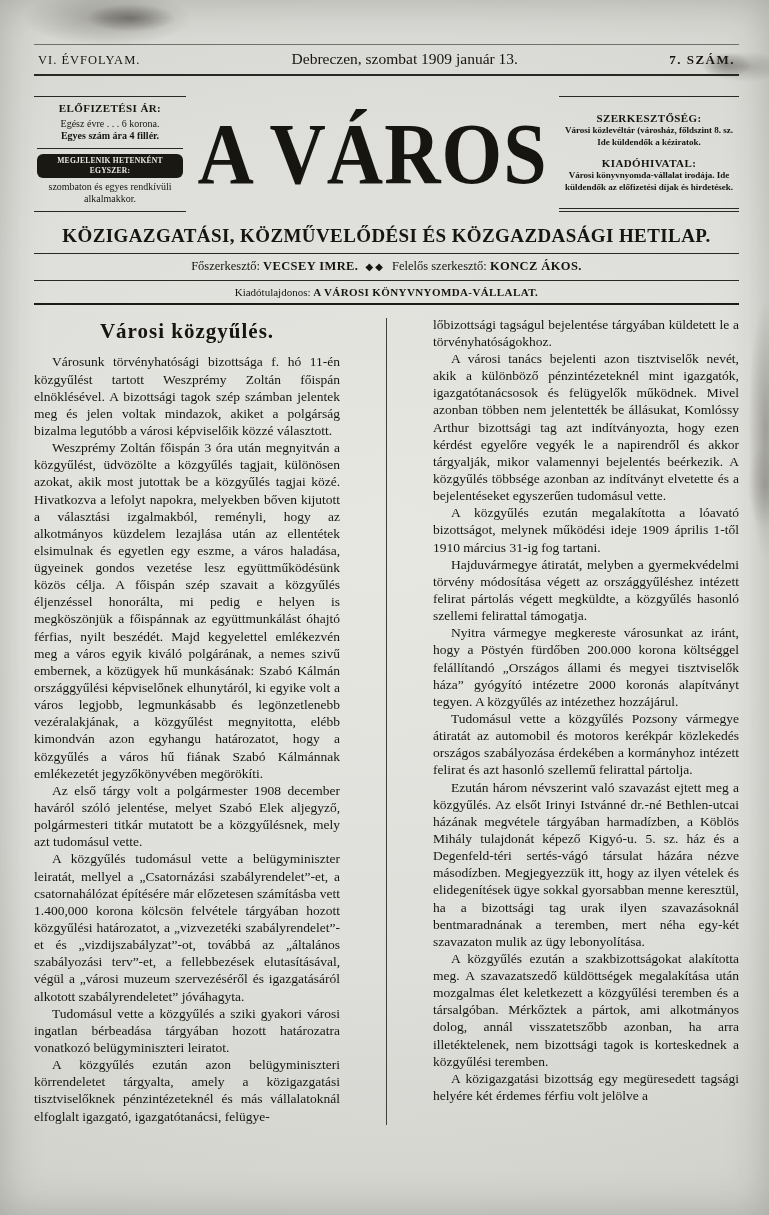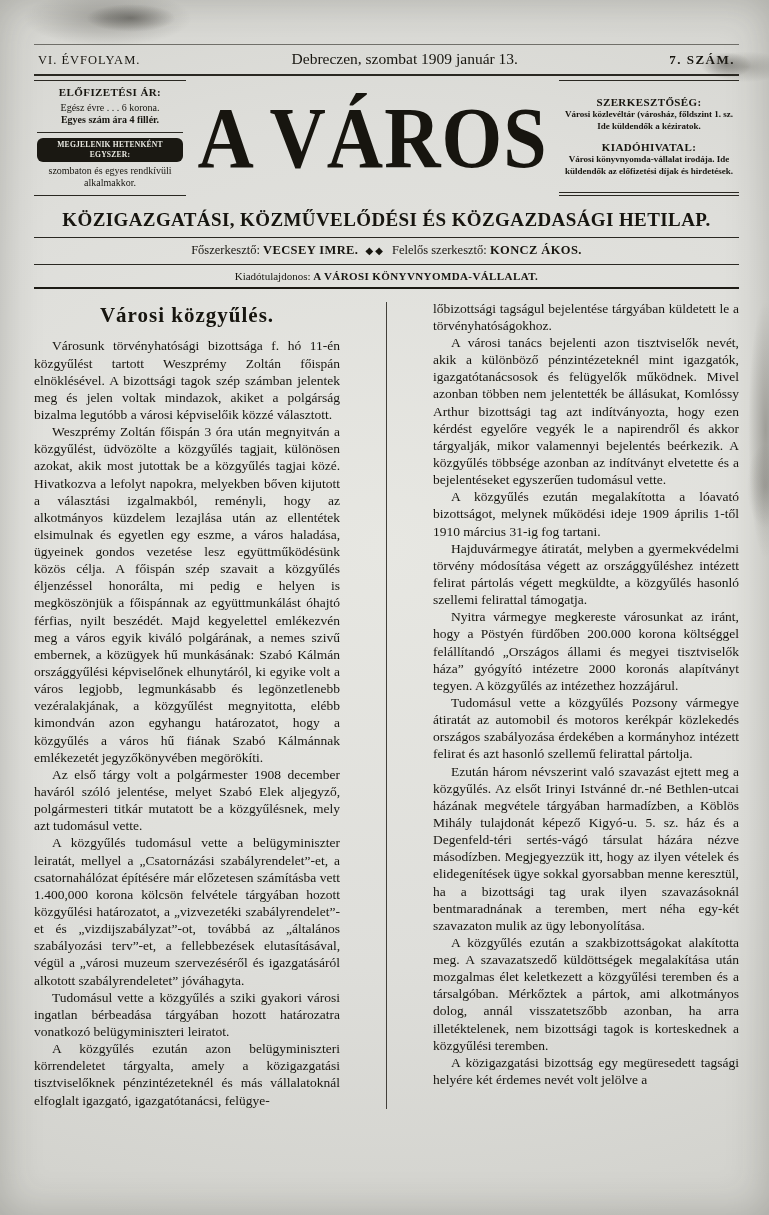--- a/index.html
+++ b/index.html
@@ -17,21 +17,21 @@
   .inner { padding:44px 30px 0 34px; }
 
   
   .topbar { display:flex; align-items:baseline; justify-content:space-between;
     border-top:1px solid rgba(42,40,34,.6); border-bottom:2px solid #2a2822; padding:5px 4px 6px; }
   .vol { font-size:12.5px; letter-spacing:1px; }
   .dateline { font-size:15.5px; }
   .issue { font-size:13px; font-weight:bold; letter-spacing:1.5px; }
 
   
-  .masthead { display:flex; align-items:stretch; margin-top:4px; }
+  .masthead { display:flex; align-items:stretch; margin-top:20px; }
   .mh-left { width:152px; text-align:center; font-size:10px; line-height:1.25;
     border-top:1px solid #2a2822; border-bottom:1px solid #2a2822; padding:5px 3px; }
   .mh-left .hd { font-weight:bold; font-size:11px; letter-spacing:.4px; }
   .mh-left .sub1 { margin-top:2px; }
   .mh-left .sub2 { font-weight:bold; }
   .mh-sep { border-top:1px solid #2a2822; margin:5px 0; }
   .freq-strip { background:#1a1812; color:#e9e9e2; font-size:7.6px; font-weight:bold;
     letter-spacing:.2px; padding:2.5px 1px;border-radius:6px; }
   .freq-text { margin-top:3px; font-size:10px; }
   .mh-title { flex:1; display:flex; align-items:center; justify-content:center; }
@@ -95,21 +95,21 @@
         <div class="freq-text">szombaton és egyes rendkívüli alkalmakkor.</div>
       </div>
 
       <div class="mh-title">
         <span class="t">A VÁROS</span>
       </div>
 
       <div class="mh-right">
         <div class="blk">
           <div class="hd">SZERKESZTŐSÉG:</div>
-          <div>Városi közlevéltár (városház, főldszint 1. sz. Ide küldendők a kéziratok.</div>
+          <div>Városi közlevéltár (városház, főldszint 8. sz. Ide küldendők a kéziratok.</div>
         </div>
         <div class="blk">
           <div class="hd">KIADÓHIVATAL:</div>
           <div>Városi könyvnyomda-vállalat irodája. Ide küldendők az előfizetési díjak és hirdetések.</div>
         </div>
       </div>
     </div>
 
     <div class="tagline">KÖZIGAZGATÁSI, KÖZMŰVELŐDÉSI ÉS KÖZGAZDASÁGI HETILAP.</div>
     <hr class="rule">
@@ -142,17 +142,17 @@
       <div class="divider"></div>
       <div class="col">
         <p class="cont">lőbizottsági tagságul bejelentése tárgyában küldetett le a törvényhatóságokhoz.</p>
         <p>A városi tanács bejelenti azon tisztviselők nevét, akik a különböző pénzintézeteknél mint igazgatók, igazgatótanácsosok és felügyelők működnek. Mivel azonban többen nem jelentették be állásukat, Komlóssy Arthur bizottsági tag azt indítványozta, hogy ezen kérdést egyelőre vegyék le a napirendről és akkor tárgyalják, mikor valamennyi bejelentés beérkezik. A közgyűlés többsége azonban az indítványt elvetette és a bejelentéseket egyszerűen tudomásul vette.</p>
         <p>A közgyűlés ezután megalakította a lóavató bizottságot, melynek működési ideje 1909 április 1-től 1910 március 31-ig fog tartani.</p>
         <p>Hajduvármegye átiratát, melyben a gyermekvédelmi törvény módosítása végett az országgyűléshez intézett felirat pártolás végett megküldte, a közgyűlés hasonló szellemi felirattal támogatja.</p>
         <p>Nyitra vármegye megkereste városunkat az iránt, hogy a Pöstyén fürdőben 200.000 korona költséggel felállítandó „Országos állami és megyei tisztviselők háza” gyógyító intézetre 2000 koronás alapítványt tegyen. A közgyűlés az intézethez hozzájárul.</p>
         <p>Tudomásul vette a közgyűlés Pozsony vármegye átiratát az automobil és motoros kerékpár közlekedés országos szabályozása érdekében a kormányhoz intézett felirat és azt hasonló szellemű felirattal pártolja.</p>
         <p>Ezután három névszerint való szavazást ejtett meg a közgyűlés. Az elsőt Irinyi Istvánné dr.-né Bethlen-utcai házának megvétele tárgyában harmadízben, a Köblös Mihály tulajdonát képező Kigyó-u. 5. sz. ház és a Degenfeld-téri sertés-vágó társulat házára nézve másodízben. Megjegyezzük itt, hogy az ilyen vételek és elidegenítések ügye sokkal gyorsabban menne keresztül, ha a bizottsági tag urak ilyen szavazásoknál bentmaradnának a teremben, mert néha egy-két szavazaton mulik az ügy lebonyolítása.</p>
         <p>A közgyűlés ezután a szakbizottságokat alakította meg. A szavazatszedő küldöttségek megalakítása után mozgalmas élet keletkezett a közgyűlési teremben és a társalgóban. Mérkőztek a pártok, ami alkotmányos dolog, annál visszatetszőbb azonban, ha arra illetéktelenek, nem bizottsági tagok is korteskednek a közgyűlési teremben.</p>
-        <p>A közigazgatási bizottság egy megüresedett tagsági helyére két érdemes nevét volt jelölve a</p>
+        <p>A közigazgatási bizottság egy megüresedett tagsági helyére két érdemes férfiu volt jelölve a</p>
       </div>
     </div>
   </div>
 </div>
 
 </body></html>

